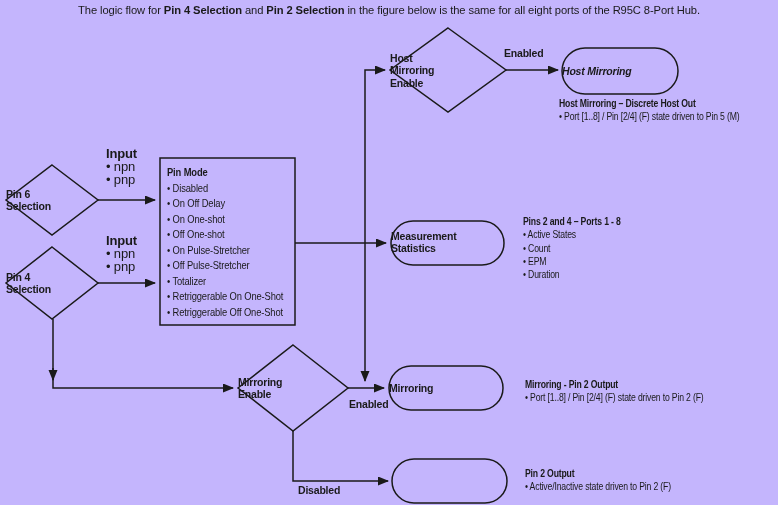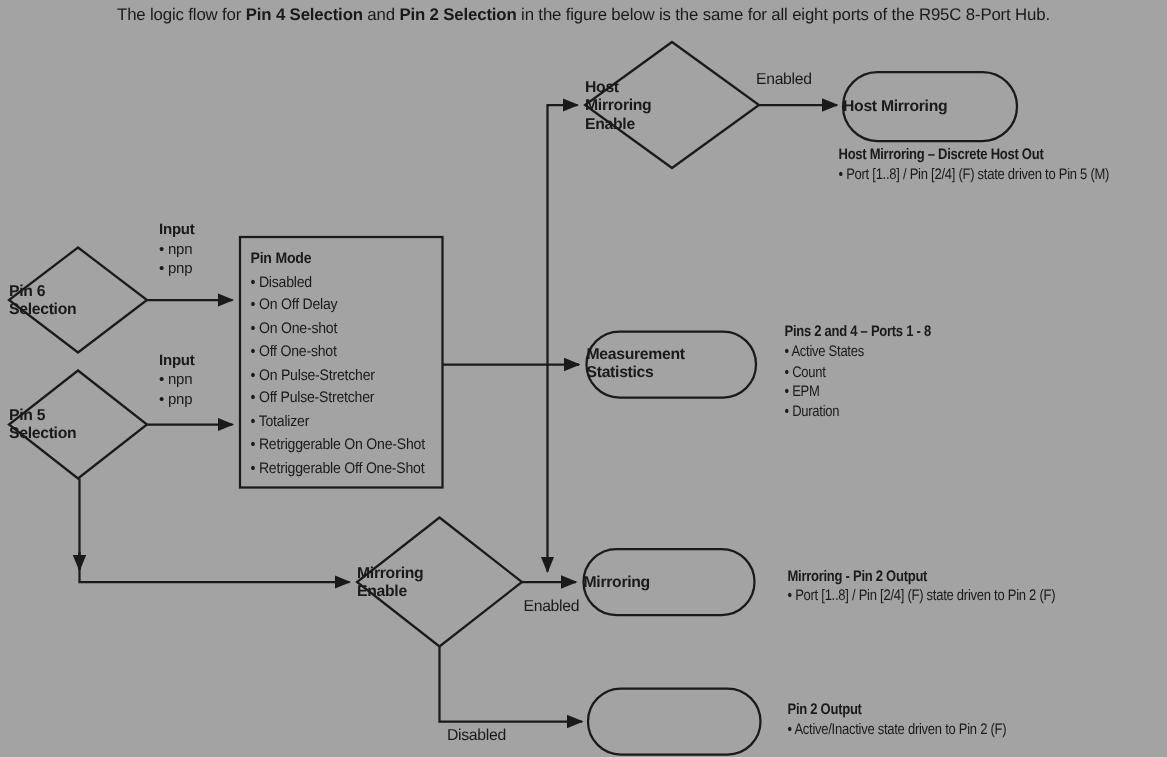--- a/index.html
+++ b/index.html
@@ -1,41 +1,41 @@
 <!DOCTYPE html>
 <html><head>
 <meta charset="utf-8">
 <style>
   html,body { margin:0; padding:0; background:#ffffff; }
   #canvas {
-    position:relative; width:778px; height:505px; background:#a3a3a3;
+    position:relative; width:778px; height:505px; background:#c4b5fd;
     font-family:"Liberation Sans", sans-serif; color:#1a1a1a; overflow:hidden;
   }
   #diagram-svg { position:absolute; left:0; top:0; }
   .title-line {
     position:absolute; left:0; right:0; top:4px; text-align:center;
     font-size:11.2px; letter-spacing:-0.1px; white-space:nowrap;
   }
   .b { font-weight:bold; }
   .node-label {
     position:absolute; font-weight:bold;
     font-size:10.5px; line-height:12.4px; white-space:pre-line; letter-spacing:-0.2px;
   }
   .list {
-    position:absolute; font-size:10px; line-height:13.2px;
+    position:absolute; font-size:13px; line-height:13.2px;
     letter-spacing:-0.15px; white-space:nowrap;
   }
   .list .t, .anno .t { font-weight:bold; }
   .pinmode {
     position:absolute; font-size:10.2px; line-height:15.5px;
     letter-spacing:-0.15px; white-space:nowrap;
     transform:scaleX(0.92); transform-origin:0 0;
   }
   .pinmode .t { font-weight:bold; }
-  .edge-label { position:absolute; font-weight:normal; font-size:10.5px; letter-spacing:-0.2px; white-space:nowrap; }
+  .edge-label { position:absolute; font-weight:bold; font-size:10.5px; letter-spacing:-0.2px; white-space:nowrap; }
   .anno {
     position:absolute; font-size:10.2px; line-height:13.3px;
     letter-spacing:-0.2px; white-space:nowrap;
     transform:scaleX(0.85); transform-origin:0 0;
   }
 </style>
 </head>
 <body>
 
 <div id="canvas">
@@ -70,28 +70,28 @@
       <rect x="391" y="221" width="113" height="44" rx="22"></rect>
       <rect x="389" y="366" width="114" height="44" rx="22"></rect>
       <rect x="392" y="459" width="115" height="44" rx="22"></rect>
     </g>
   </svg>
 
   <div class="title-line"><span>The logic flow for </span><span class="b">Pin 4 Selection</span><span> and </span><span class="b">Pin 2 Selection</span><span> in the figure below is the same for all eight ports of the R95C 8-Port Hub.</span></div>
 
   <div class="node-label" style="left:6px; top:188px; width:92px;">Pin 6
 Selection</div>
-  <div class="node-label" style="left:6px; top:271px; width:92px;">Pin 5
+  <div class="node-label" style="left:6px; top:271px; width:92px;">Pin 4
 Selection</div>
   <div class="node-label" style="left:390px; top:52px; width:116px;">Host
 Mirroring
 Enable</div>
   <div class="node-label" style="left:238px; top:376px; width:110px;">Mirroring
 Enable</div>
-  <div class="node-label" style="left:562px; top:65px; width:101px;">Host Mirroring</div>
+  <div class="node-label" style="left:562px; top:65px; width:101px;font-style:italic;">Host Mirroring</div>
   <div class="node-label" style="left:391px; top:230px; width:133px;">Measurement
 Statistics</div>
   <div class="node-label" style="left:389px; top:382px; width:114px;">Mirroring</div>
   <div class="node-label" style="left:392px; top:486px; width:115px;margin-top:33px;">Pin 2 Data Output</div>
 
   <div class="pinmode" style="left:167px; top:165px;">
     <div class="t">Pin Mode</div>
     <div>• Disabled</div>
     <div>• On Off Delay</div>
     <div>• On One-shot</div>

